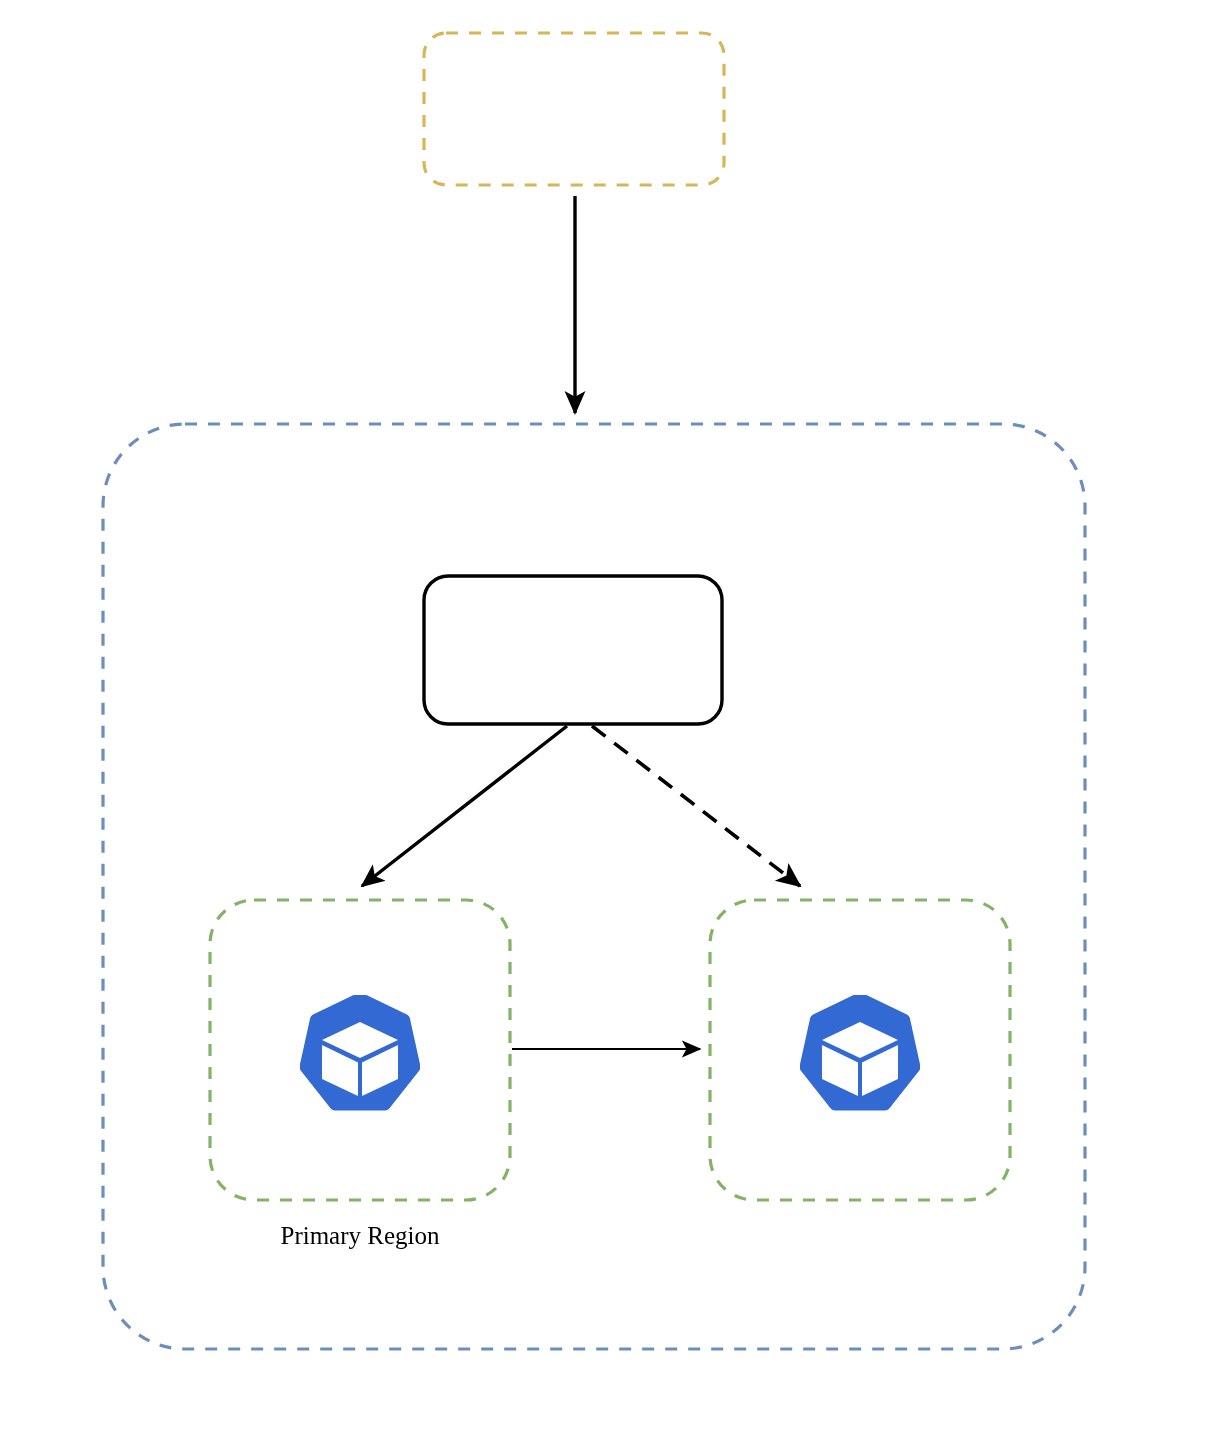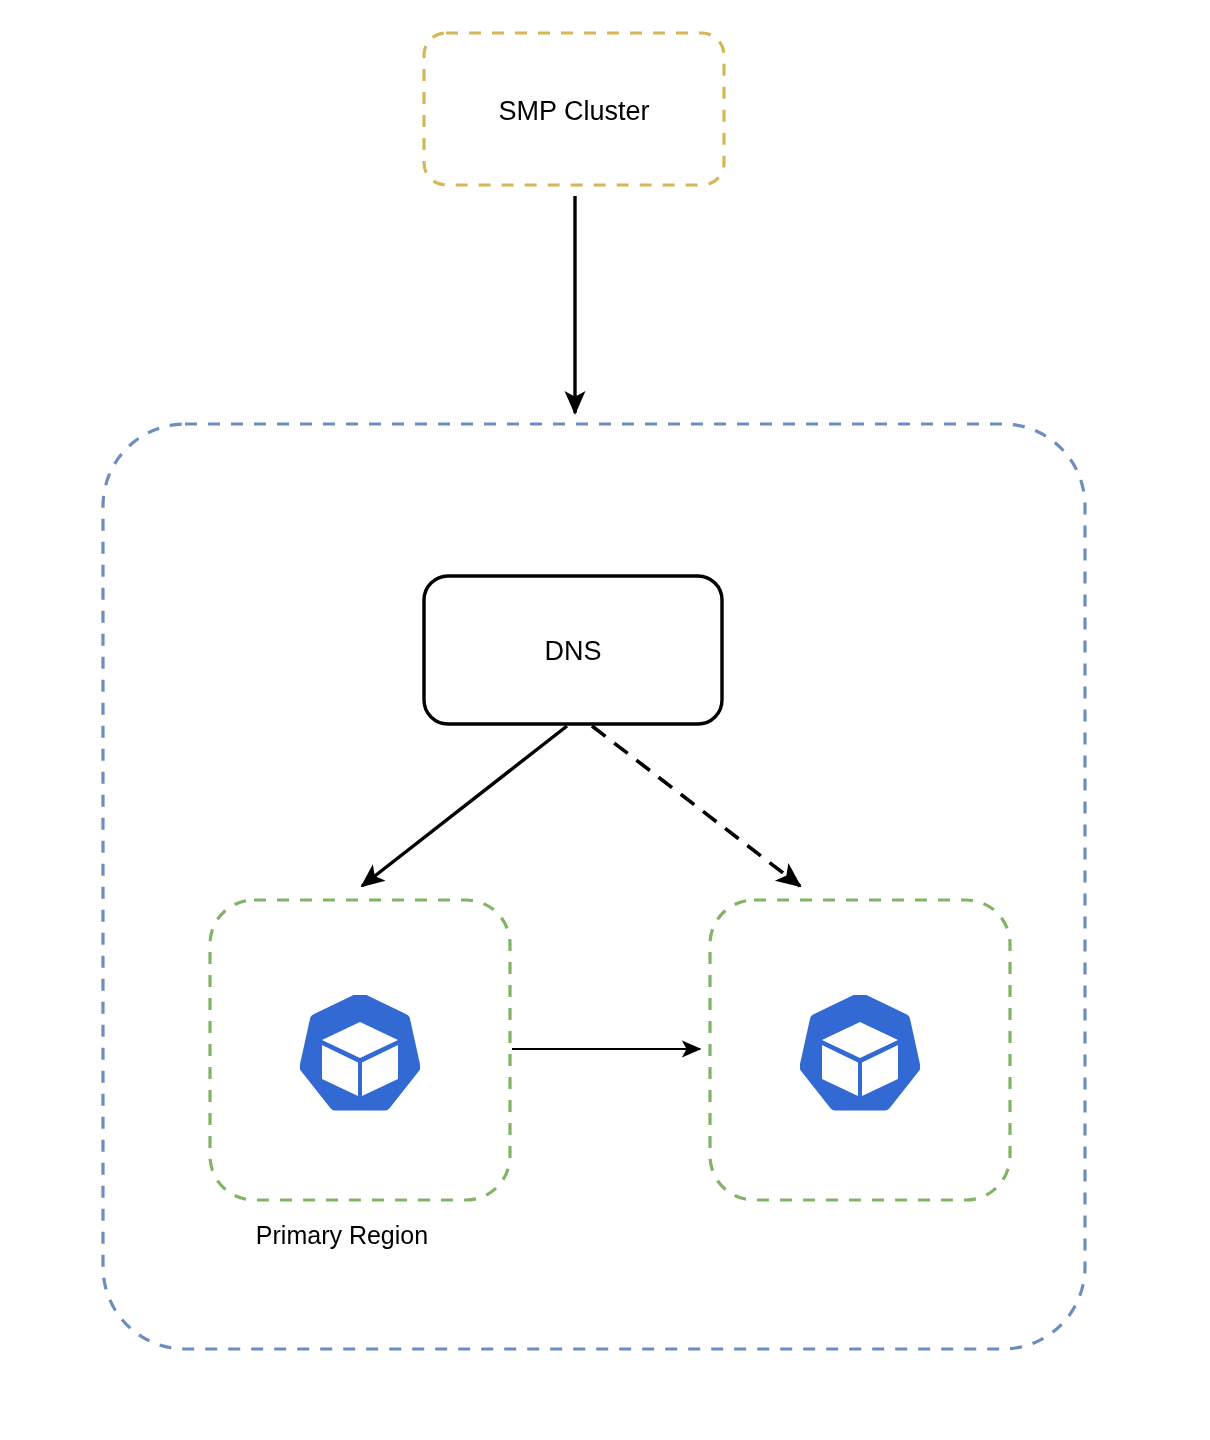--- a/index.html
+++ b/index.html
@@ -45,23 +45,24 @@
     top: 635px;
     width: 298px;
     font-size: 27px;
     line-height: 33px;
   }
   .label-region {
     font-size: 25px;
     line-height: 31px;
   }
   .label-primary-region {
-    left: 192px;
+    left: 210px;
     top: 1220px;
     width: 300px;
+    font-family: Liberation Serif, serif;
   }
   .label-secondary-region {
     left: 710px;
     top: 1220px;
     width: 300px;
   }
   .k8s-logo {
     position: absolute;
     width: 120px;
     height: 120px;
@@ -110,20 +111,18 @@
     <path d="M98 50 L62 67.5 L62 101 L98 84 Z" fill="#ffffff"></path>
   </svg>
 
   <svg class="k8s-logo k8s-logo-secondary" viewBox="0 0 120 120" xmlns="http://www.w3.org/2000/svg">
     <path d="M60 3 L104.5 24.5 L115 72 L85 110 L35 110 L5 72 L15.5 24.5 Z" fill="#3269D3" stroke="#3269D3" stroke-width="11" stroke-linejoin="round"></path>
     <path d="M60 27 L98 45 L60 63 L22 45 Z" fill="#ffffff"></path>
     <path d="M22 50 L58 67.5 L58 101 L22 84 Z" fill="#ffffff"></path>
     <path d="M98 50 L62 67.5 L62 101 L98 84 Z" fill="#ffffff"></path>
   </svg>
 
-  <div class="node-label label-smp">SMP Cluster</div>
 
-  <div class="node-label label-dns">DNS</div>
 
   <div class="node-label label-region label-primary-region">Primary Region</div>
 
 
 </div>
 
 </body></html>

